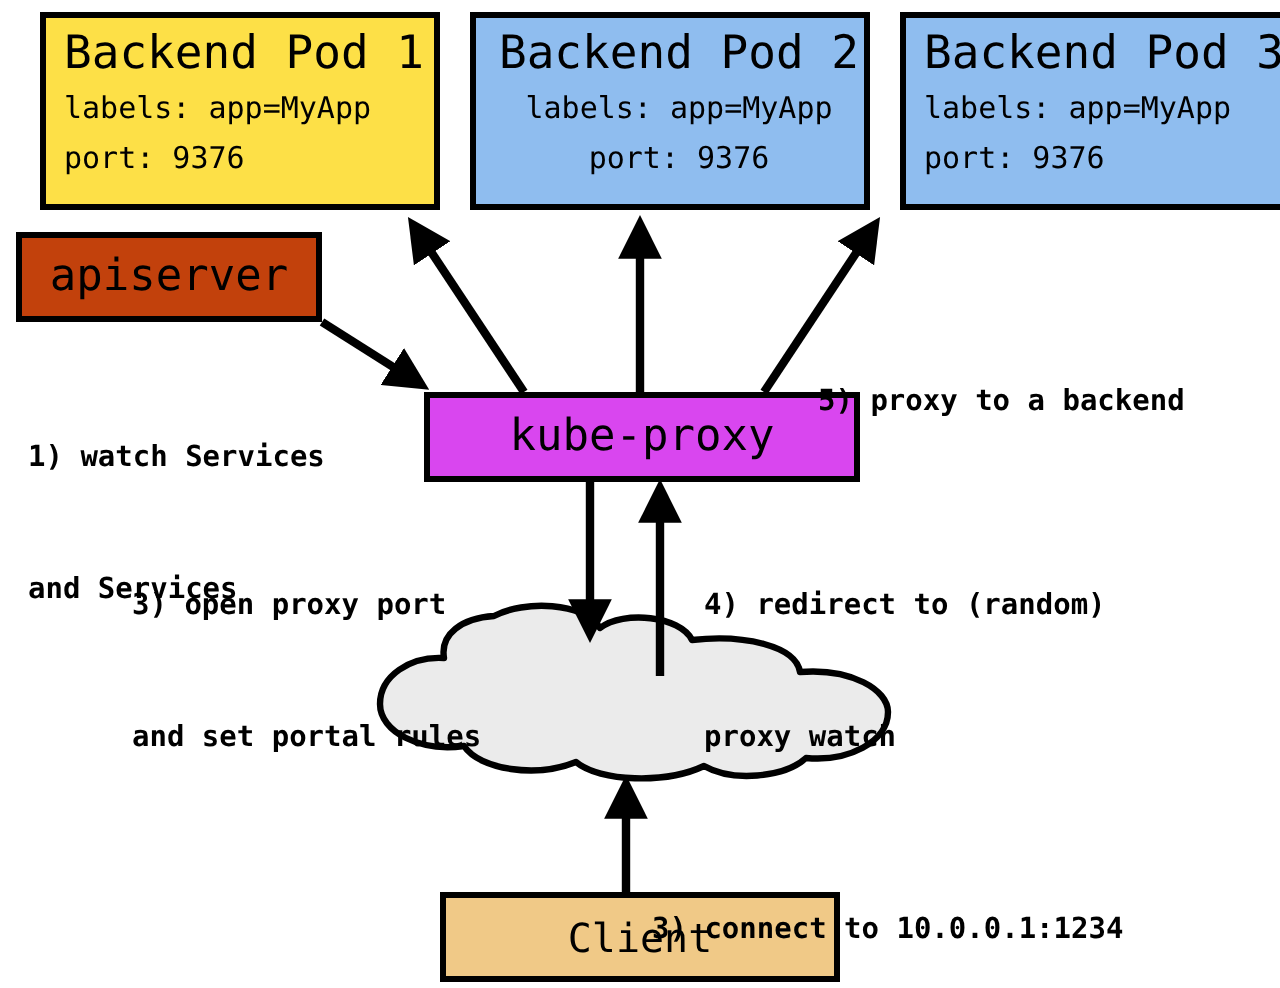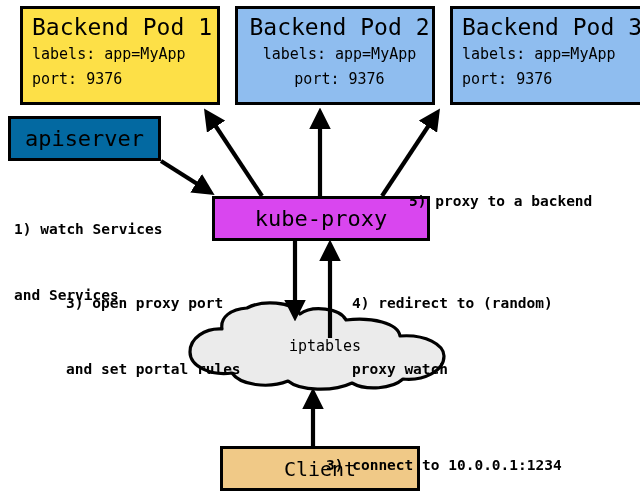--- a/index.html
+++ b/index.html
@@ -192,31 +192,28 @@
     <div class="node-line">labels: app=MyApp</div>
     <div class="node-line">port: 9376</div>
   </div>
 
   <div class="node pod-box" id="pod-3" style="background:#8fbdef;">
     <div class="node-title">Backend Pod 3</div>
     <div class="node-line">labels: app=MyApp</div>
     <div class="node-line">port: 9376</div>
   </div>
 
-  <div class="node" id="apiserver-box" style="background:#0369a1;">
+  <div class="node" id="apiserver-box" style="background:#c2410c;">
     <div class="node-title">apiserver</div>
   </div>
 
   <div class="node" id="kube-proxy-box" style="background:#d946ef;">
     <div class="node-title">kube-proxy</div>
   </div>
 
-  <div id="iptables-cloud-wrap">
-    <div id="iptables-cloud-label">iptables</div>
-  </div>
 
   <div class="node" id="client-box" style="background:#f0c987;">
     <div class="node-title">Client</div>
   </div>
 
   <div class="step-label" id="step-1-label">
     <div>1) watch Services</div>
     <div>and Services</div>
   </div>
 

